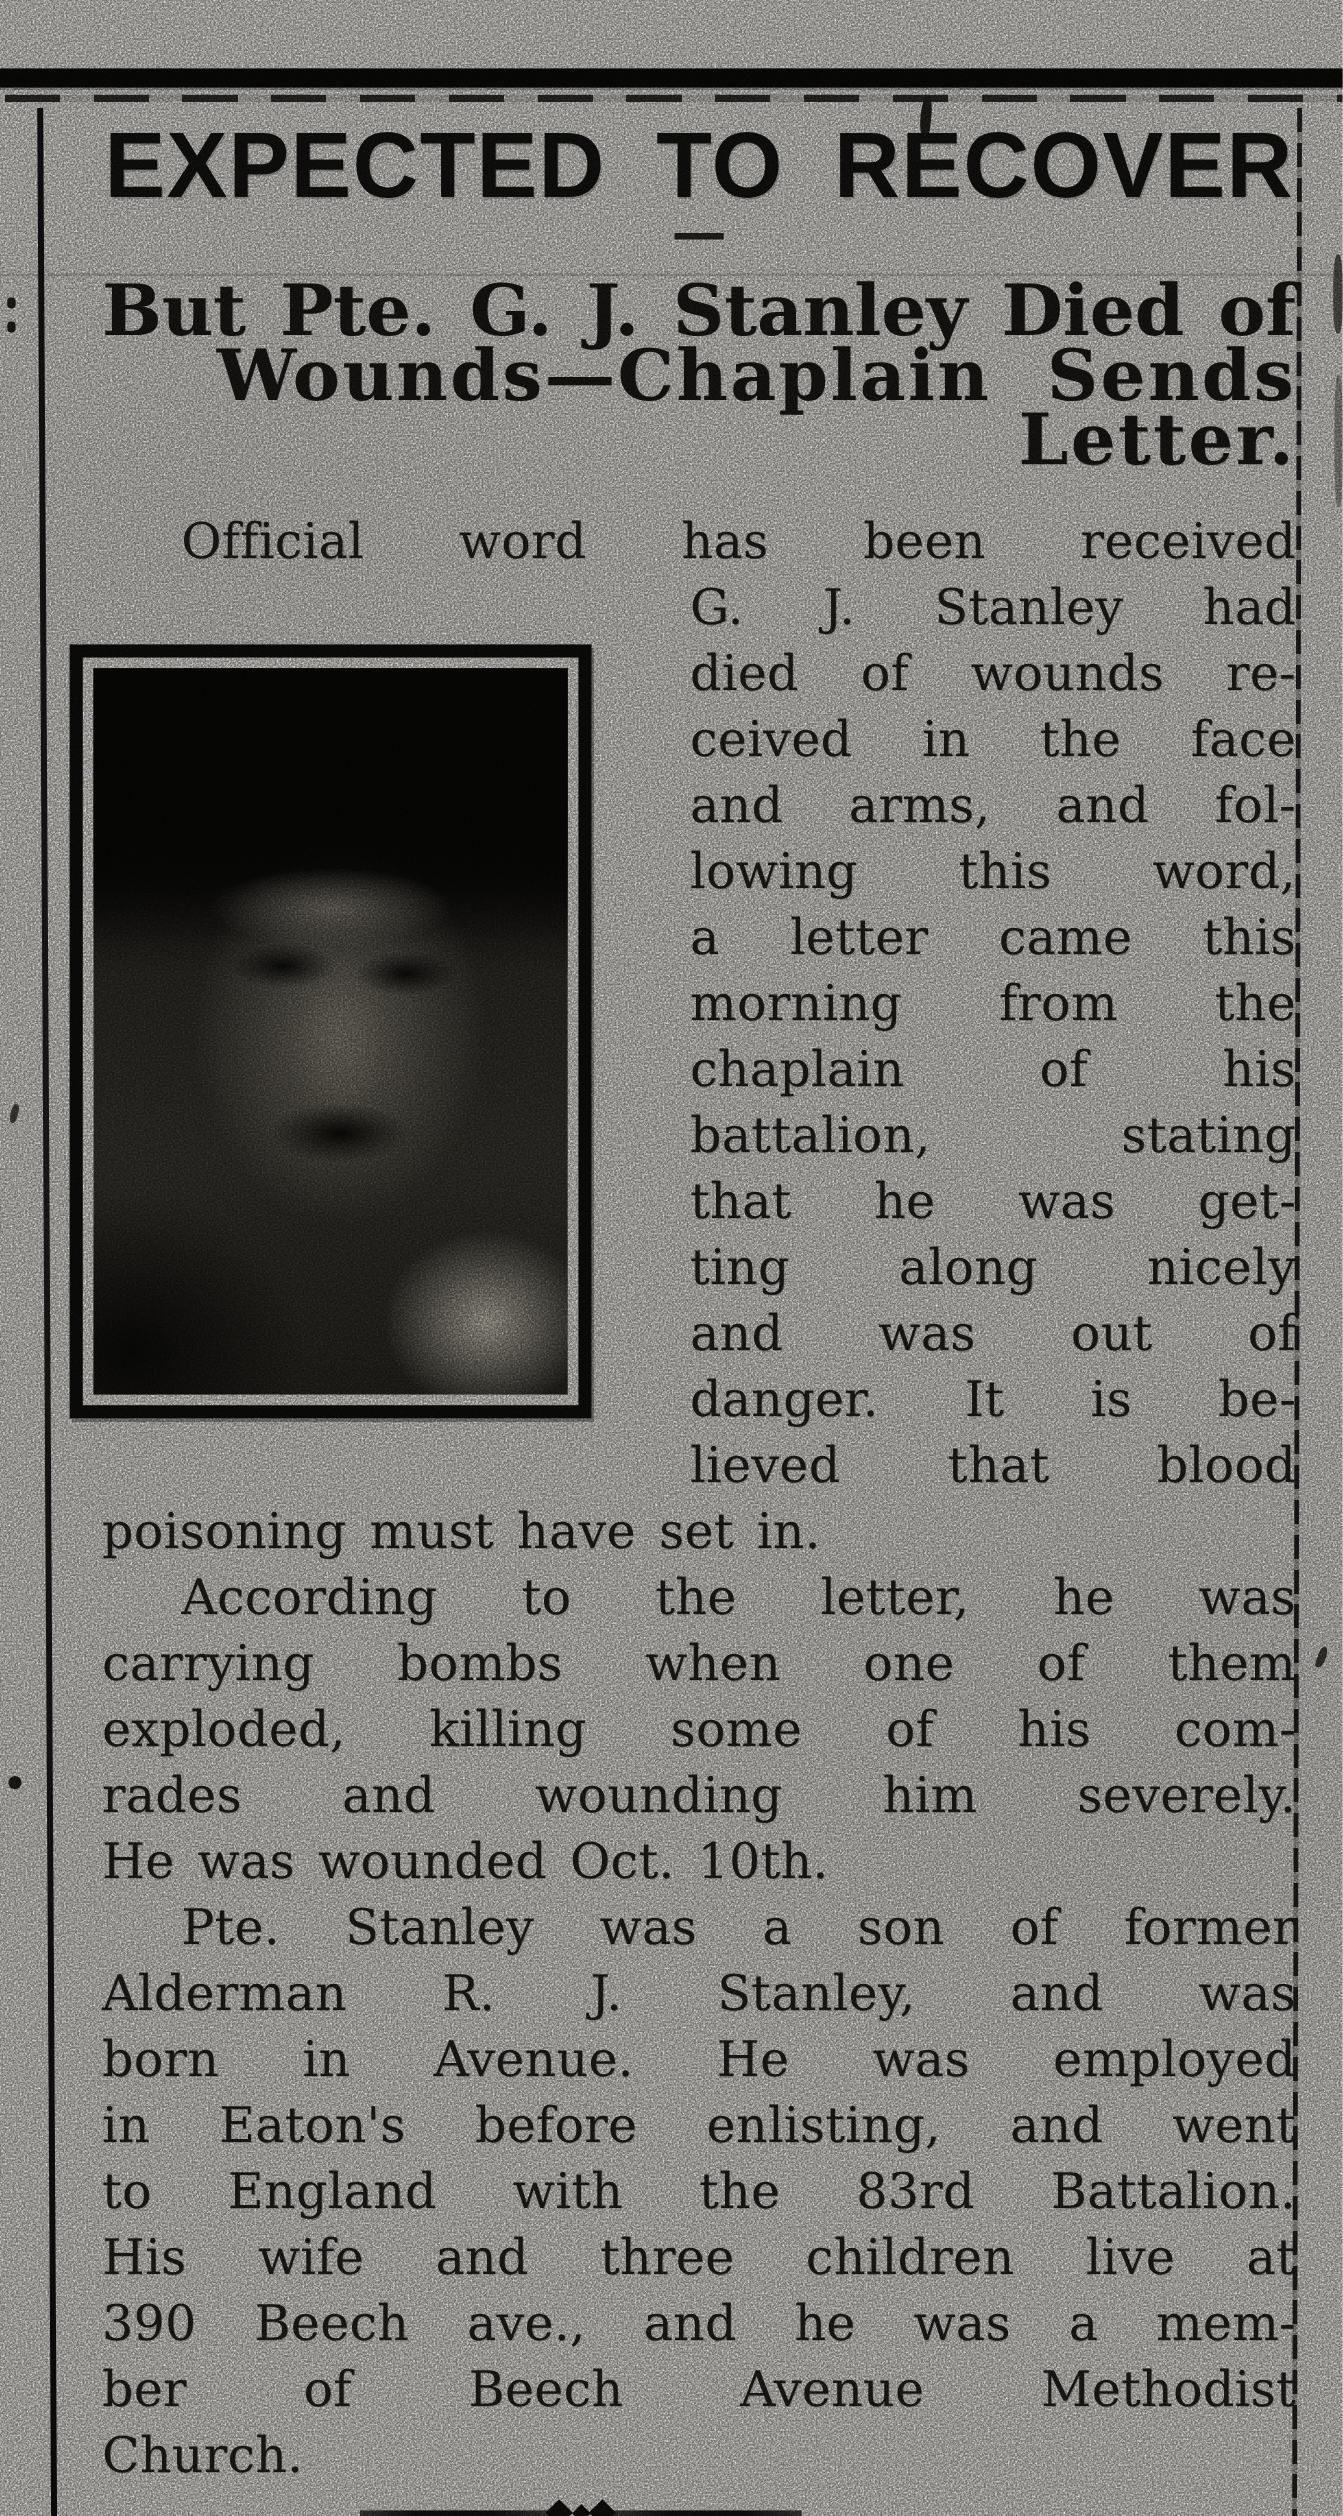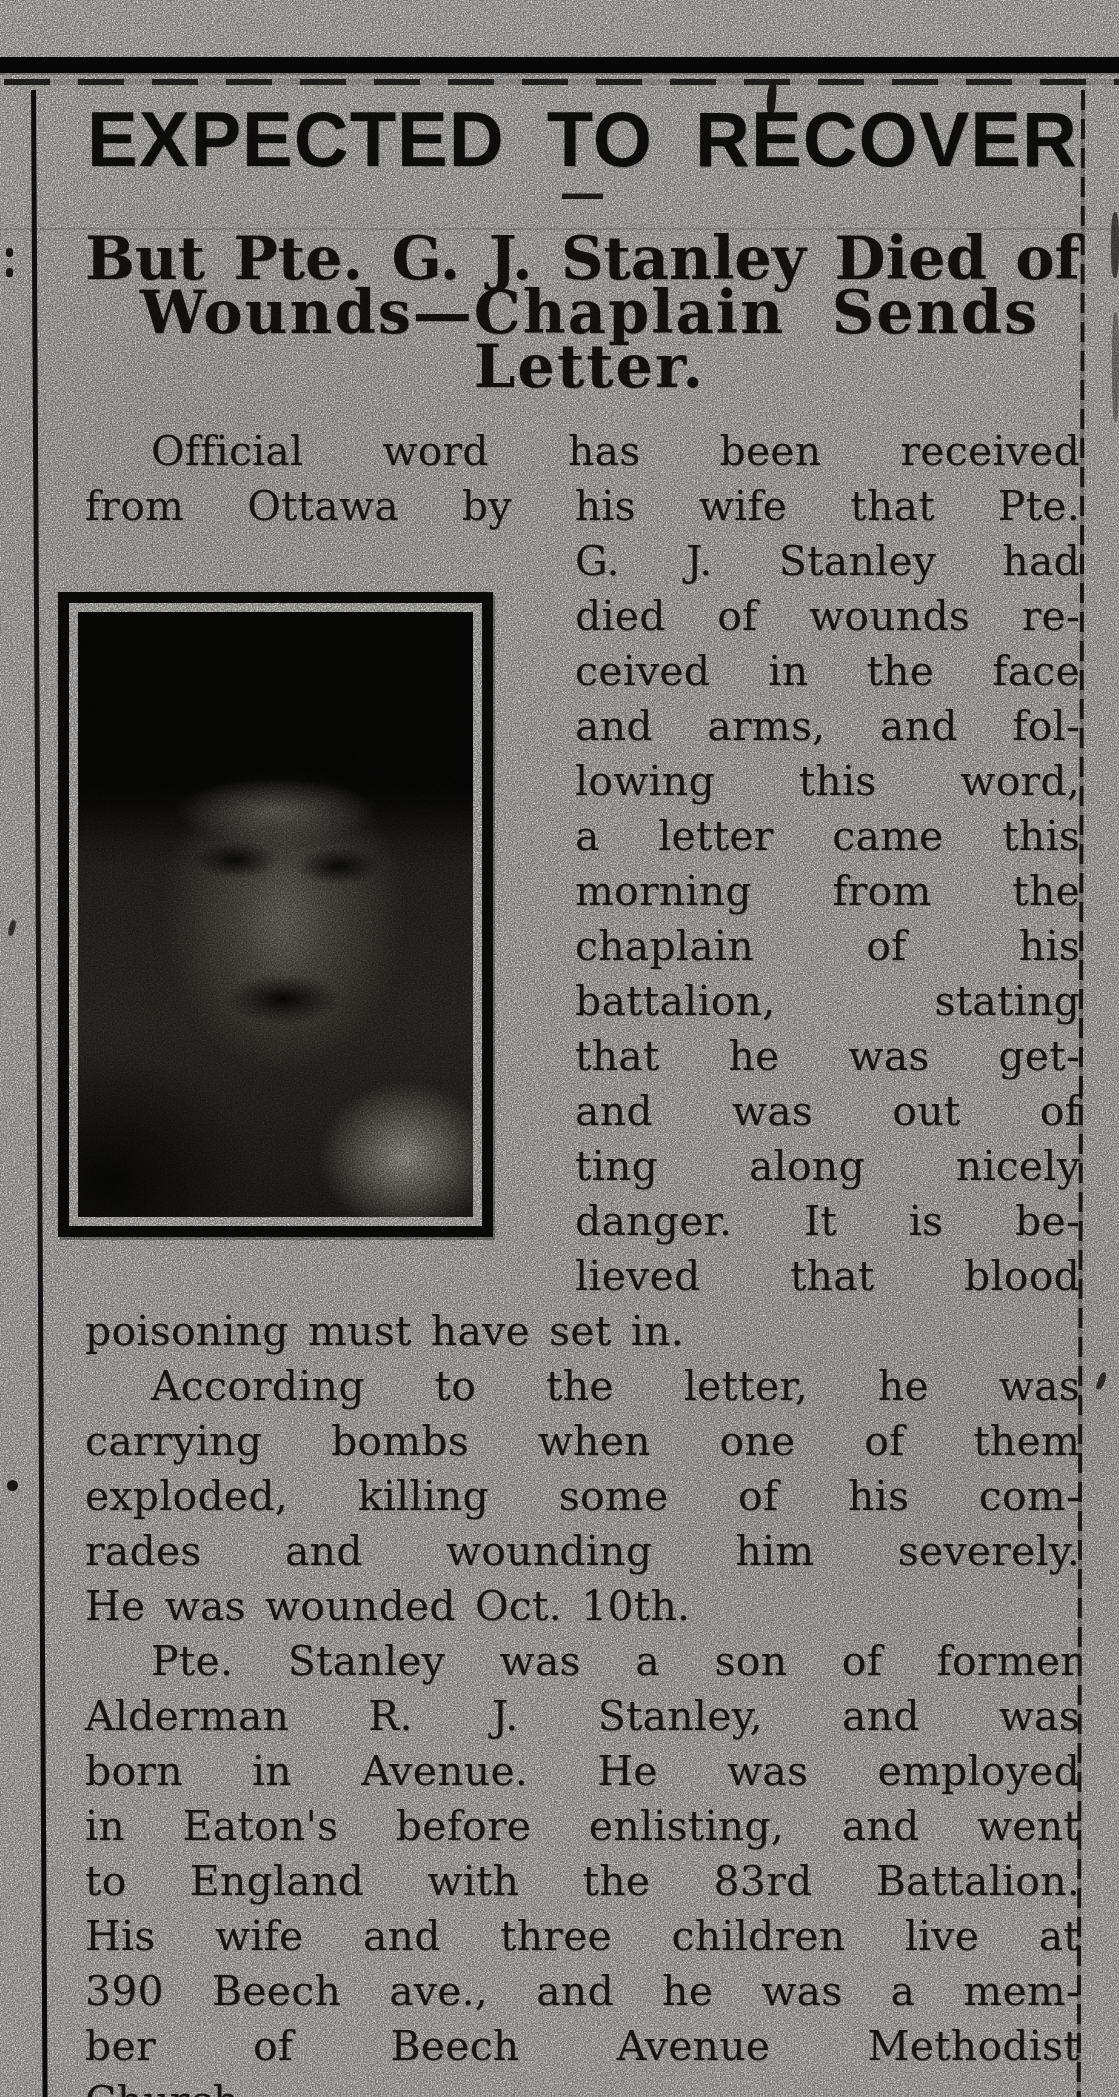--- a/index.html
+++ b/index.html
@@ -46,21 +46,21 @@
     letter-spacing:1px;word-spacing:20px;
     text-align:center;color:#141413;
     text-shadow:1px 1px 0 rgba(20,20,20,0.2);
     transform:scaleY(1.02);
   }
   .kicker-dash{height:36px;line-height:30px;text-align:center;
     font-weight:700;font-size:46px;color:#2a2927;}
   .subhead{font-weight:700;font-size:59px;line-height:54px;color:#1b1a18;
     text-shadow:0.5px 0.5px 0 rgba(25,25,25,0.25);}
   .subhead .l1{margin-top:18px;text-align:justify;text-align-last:justify;word-spacing:6px;}
-  .subhead .l2{text-align:center;padding-left:14px;word-spacing:24px;letter-spacing:2px;}
+  .subhead .l2{text-align:right;padding-left:14px;word-spacing:24px;letter-spacing:2px;}
   .bodytext{margin-top:30px;font-size:41px;line-height:55px;word-spacing:6px;letter-spacing:0.2px;
     color:#22211e;text-shadow:0.6px 0.6px 0 rgba(30,30,30,0.22);}
   .tl{text-align:justify;text-align-last:justify;}
   .tl-last{text-align:justify;text-align-last:left;}
   .ind{text-indent:66px;}
   
   .photo-wrap{float:left;width:435px;height:770px;margin-left:-27px;margin-right:82px;padding-top:58px;box-sizing:content-box;height:712px;}
   .photo-frame{box-sizing:border-box;width:435px;height:645px;border:11px solid #0f0f0e;
     padding:9px;background:#edebe5;box-shadow:2px 3px 0 rgba(15,15,14,0.35);}
   .photo{width:100%;height:100%;
@@ -113,40 +113,39 @@
     <div class="kicker-dash">—</div>
 
     <div class="subhead">
       <div class="l1">But Pte. G. J. Stanley Died of</div>
       <div class="l2">Wounds—Chaplain Sends Letter.</div>
     </div>
 
     <div class="bodytext">
 
       <div class="tl ind">Official word has been received</div>
-      <div class="tl">from Ottawa by his wife that Pte.</div>
 
       <div class="photo-wrap" title="soldier-portrait-halftone">
         <div class="photo-frame">
           <div class="photo"></div>
         </div>
       </div>
 
       <div class="tl">G. J. Stanley had</div>
       <div class="tl">died of wounds re-</div>
       <div class="tl">ceived in the face</div>
       <div class="tl">and arms, and fol-</div>
       <div class="tl">lowing this word,</div>
       <div class="tl">a letter came this</div>
       <div class="tl">morning from the</div>
       <div class="tl">chaplain of his</div>
       <div class="tl">battalion, stating</div>
       <div class="tl">that he was get-</div>
+      <div class="tl">ting along nicely</div>
       <div class="tl">and was out of</div>
-      <div class="tl">ting along nicely</div>
       <div class="tl">danger. It is be-</div>
       <div class="tl">lieved that blood</div>
 
       <div class="tl-last">poisoning must have set in.</div>
 
       <div class="tl ind">According to the letter, he was</div>
       <div class="tl">carrying bombs when one of them</div>
       <div class="tl">exploded, killing some of his com-</div>
       <div class="tl">rades and wounding him severely.</div>
       <div class="tl-last">He was wounded Oct. 10th.</div>

